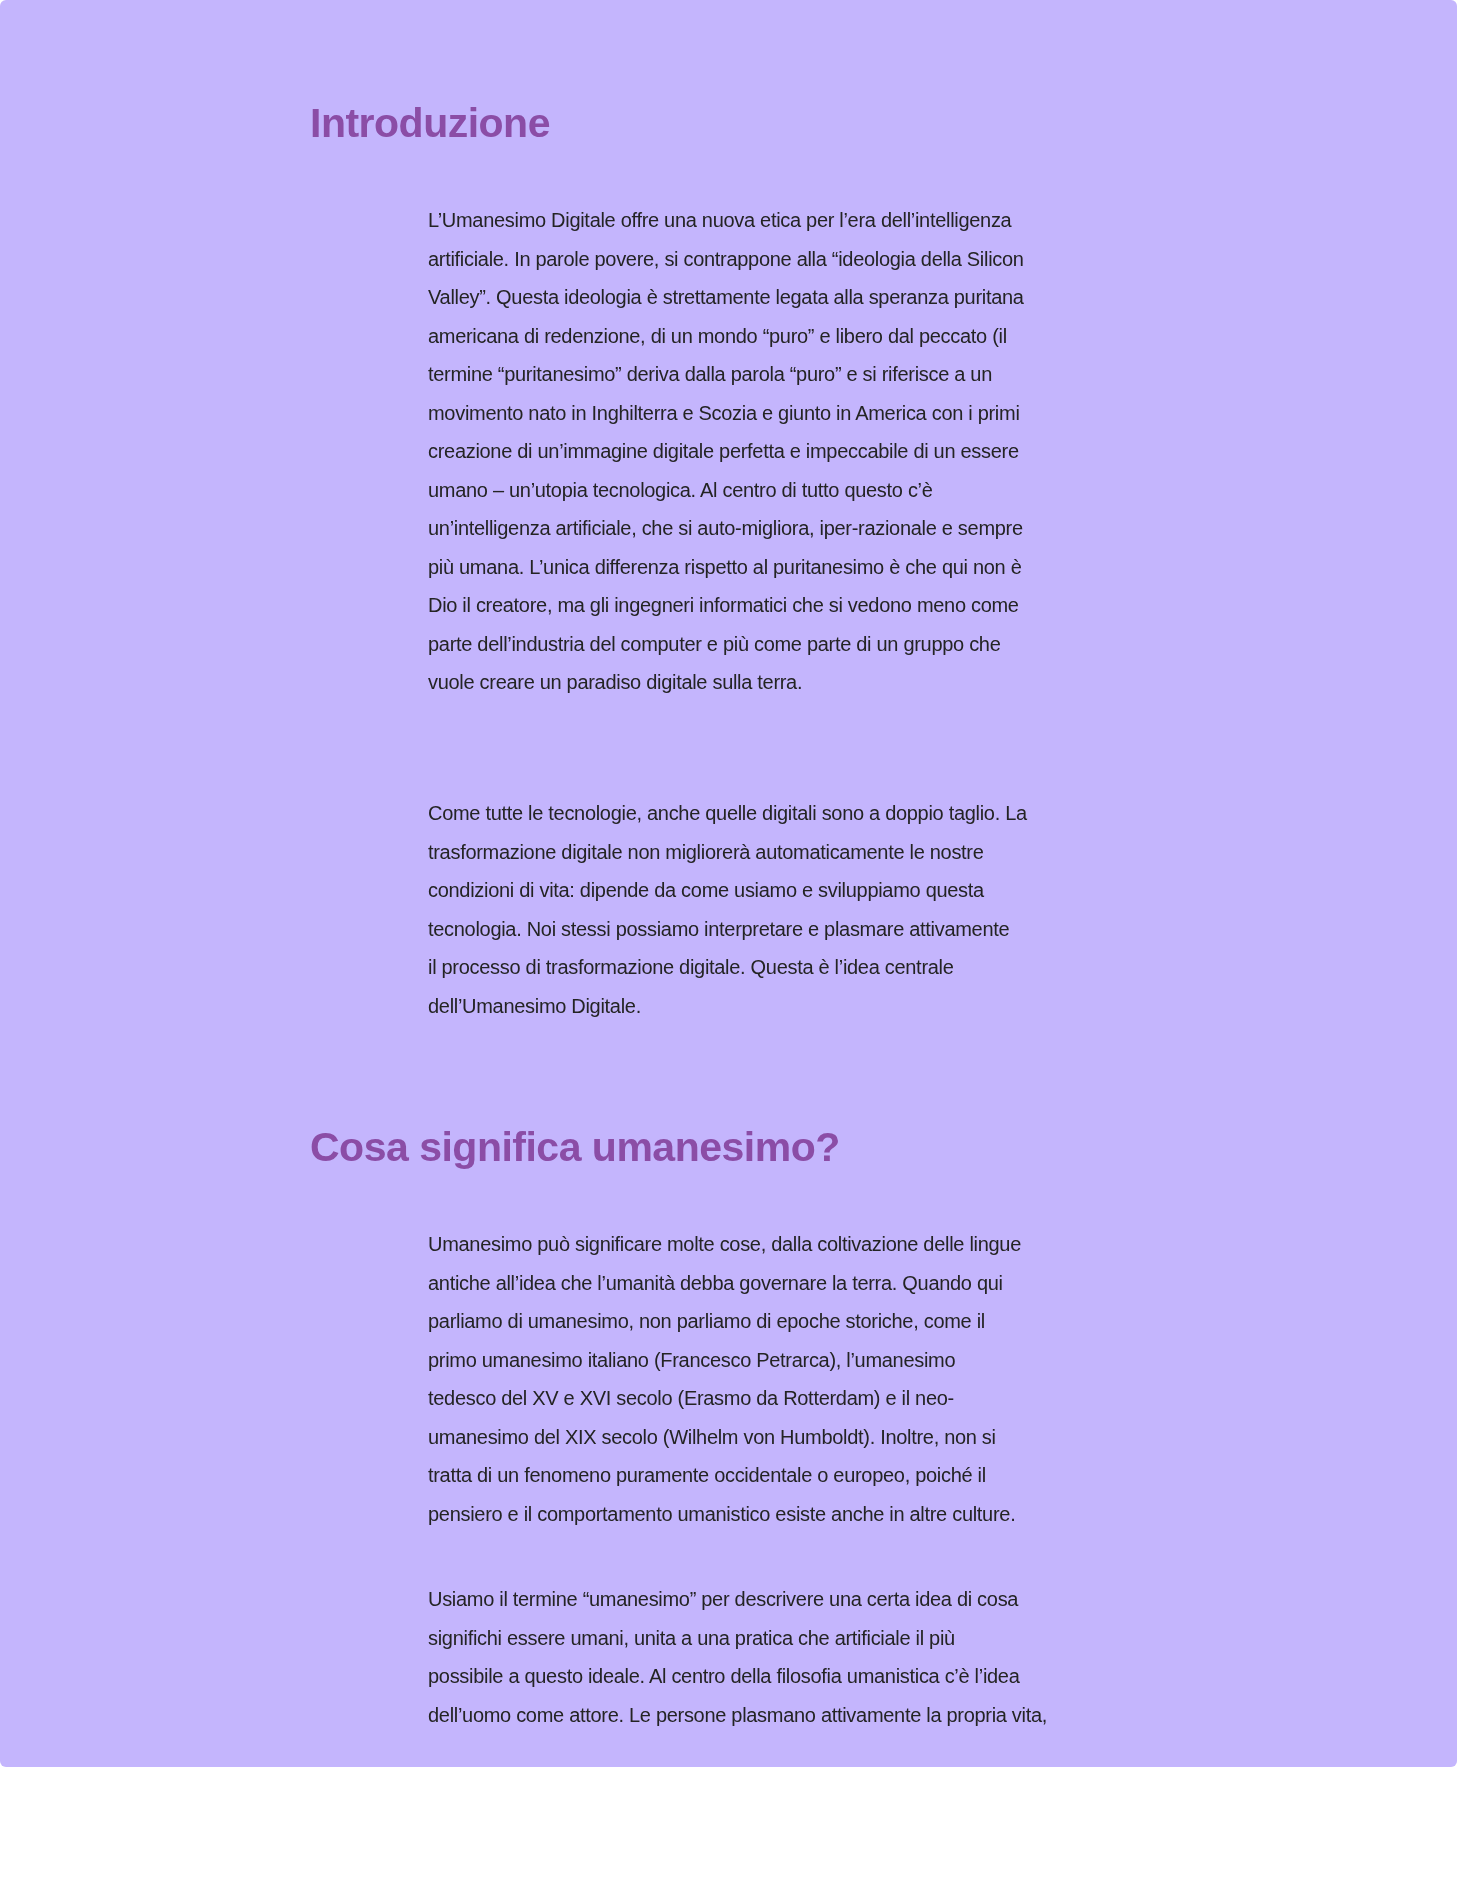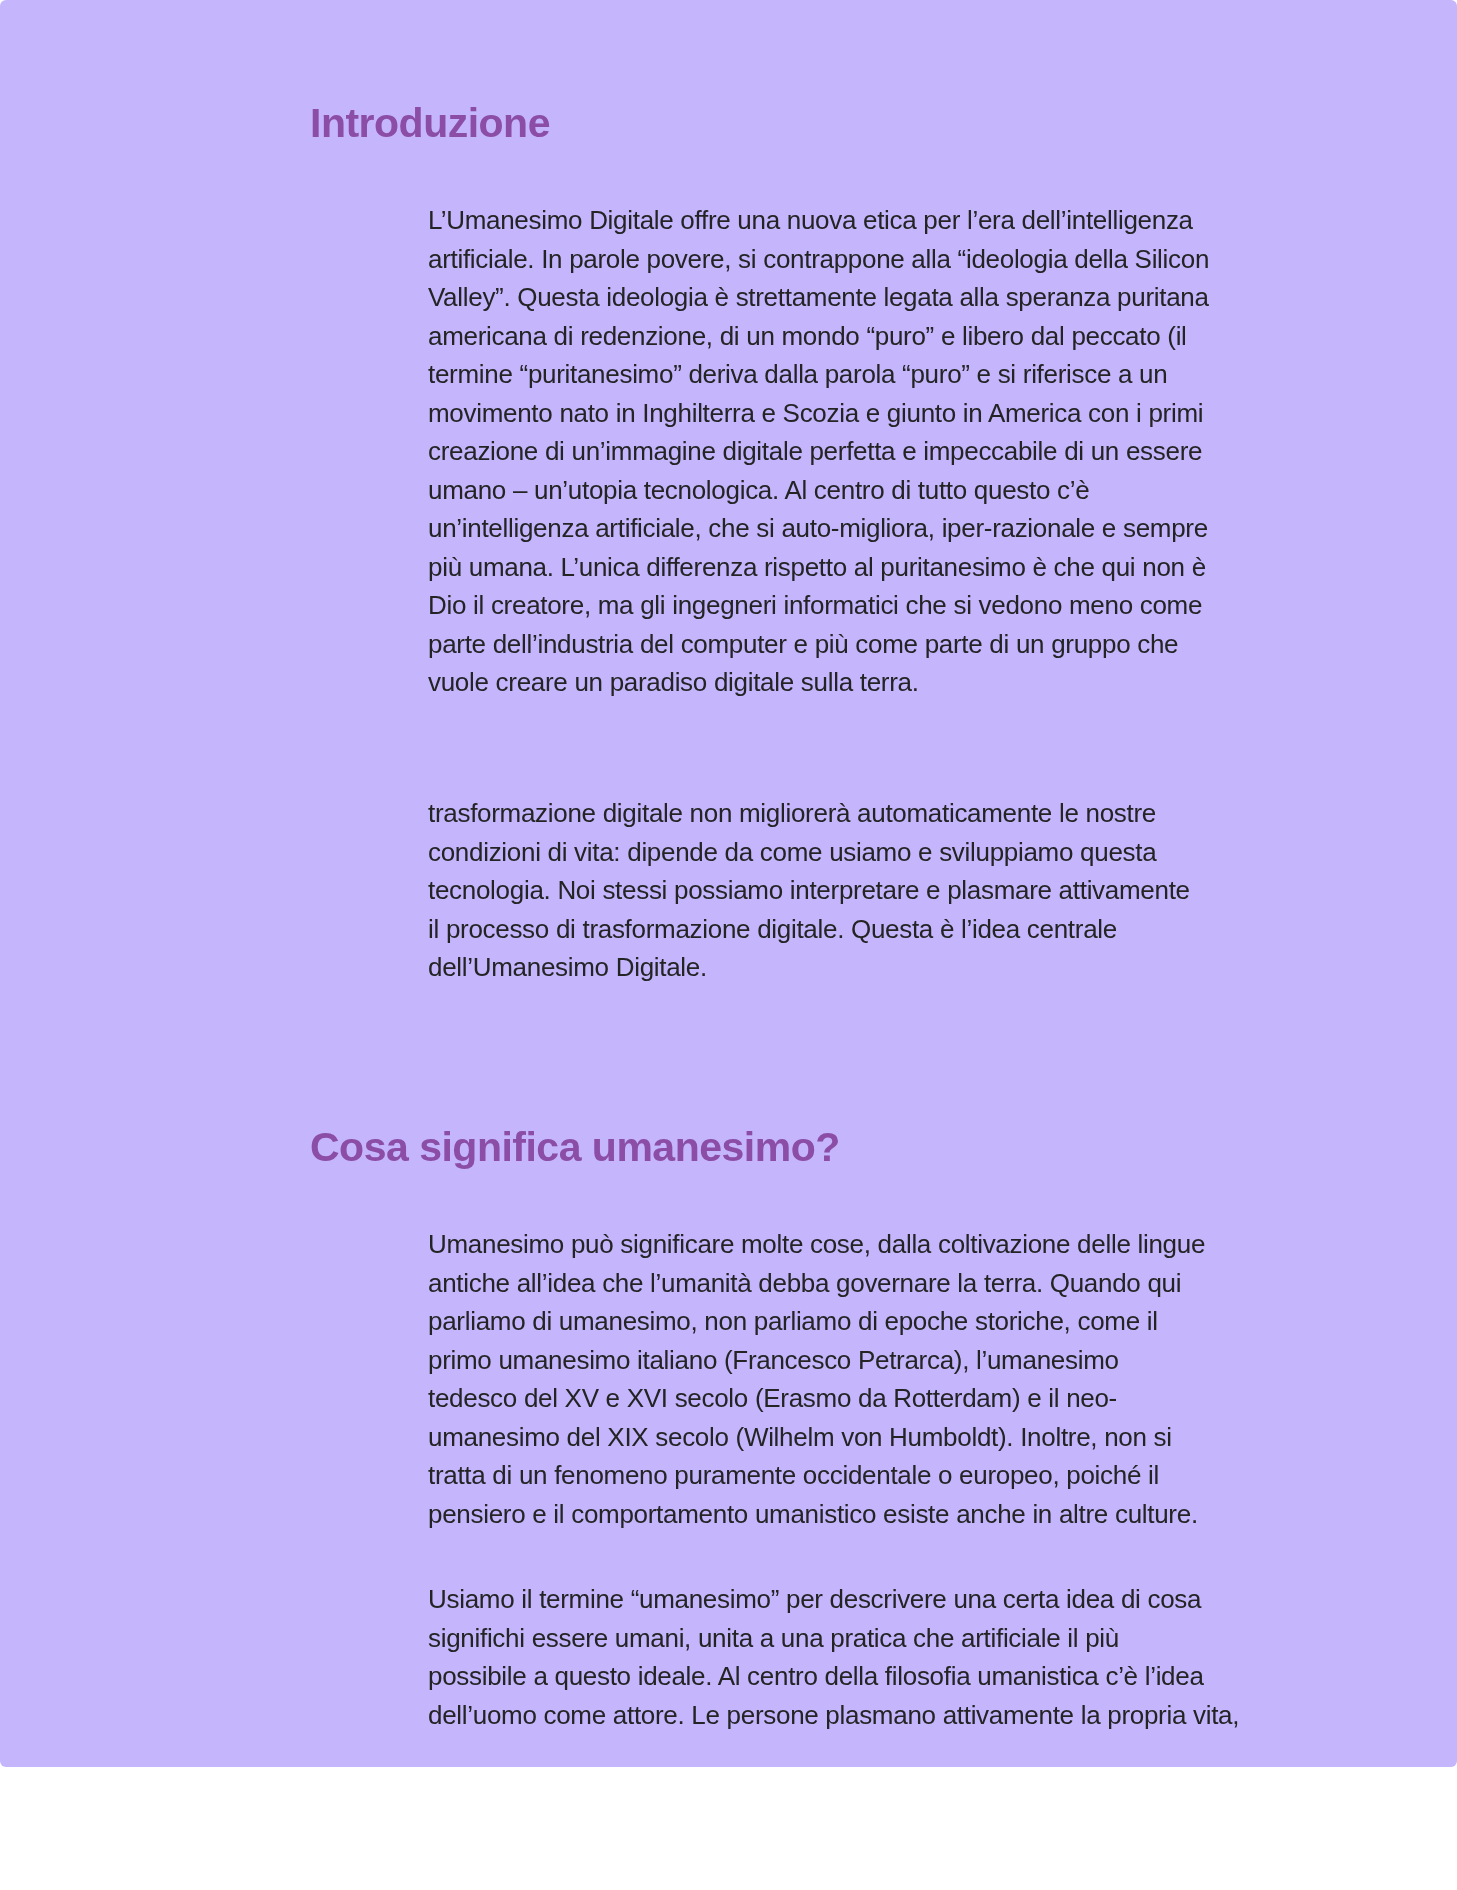--- a/index.html
+++ b/index.html
@@ -24,21 +24,21 @@
     font-size: 41px;
     font-weight: 700;
     letter-spacing: -0.5px;
     line-height: 46px;
     white-space: nowrap;
     color: #8b4da6;
   }
   .para {
     position: absolute;
     left: 428px;
-    font-size: 26px;
+    font-size: 20px;
     letter-spacing: -0.3px;
     color: #242424;
   }
   .para .line {
     line-height: 38.5px;
     white-space: nowrap;
   }
   .footer-pagenum {
     position: absolute;
     left: 78px;
@@ -76,20 +76,21 @@
       <div class="line">creazione di un’immagine digitale perfetta e impeccabile di un essere</div>
       <div class="line">umano – un’utopia tecnologica. Al centro di tutto questo c’è</div>
       <div class="line">un’intelligenza artificiale, che si auto-migliora, iper-razionale e sempre</div>
       <div class="line">più umana. L’unica differenza rispetto al puritanesimo è che qui non è</div>
       <div class="line">Dio il creatore, ma gli ingegneri informatici che si vedono meno come</div>
       <div class="line">parte dell’industria del computer e più come parte di un gruppo che</div>
       <div class="line">vuole creare un paradiso digitale sulla terra.</div>
     </div>
 
   <div class="para" style="top: 794px;">
+      <div class="line">Come tutte le tecnologie, anche quelle digitali sono a doppio taglio. La</div>
       <div class="line">trasformazione digitale non migliorerà automaticamente le nostre</div>
       <div class="line">condizioni di vita: dipende da come usiamo e sviluppiamo questa</div>
       <div class="line">tecnologia. Noi stessi possiamo interpretare e plasmare attivamente</div>
       <div class="line">il processo di trasformazione digitale. Questa è l’idea centrale</div>
       <div class="line">dell’Umanesimo Digitale.</div>
     </div>
 
   <h1 class="heading" style="top: 1124px; color: rgb(139, 77, 166);">Cosa significa umanesimo?</h1>
 
   <div class="para" style="top: 1225px;">

